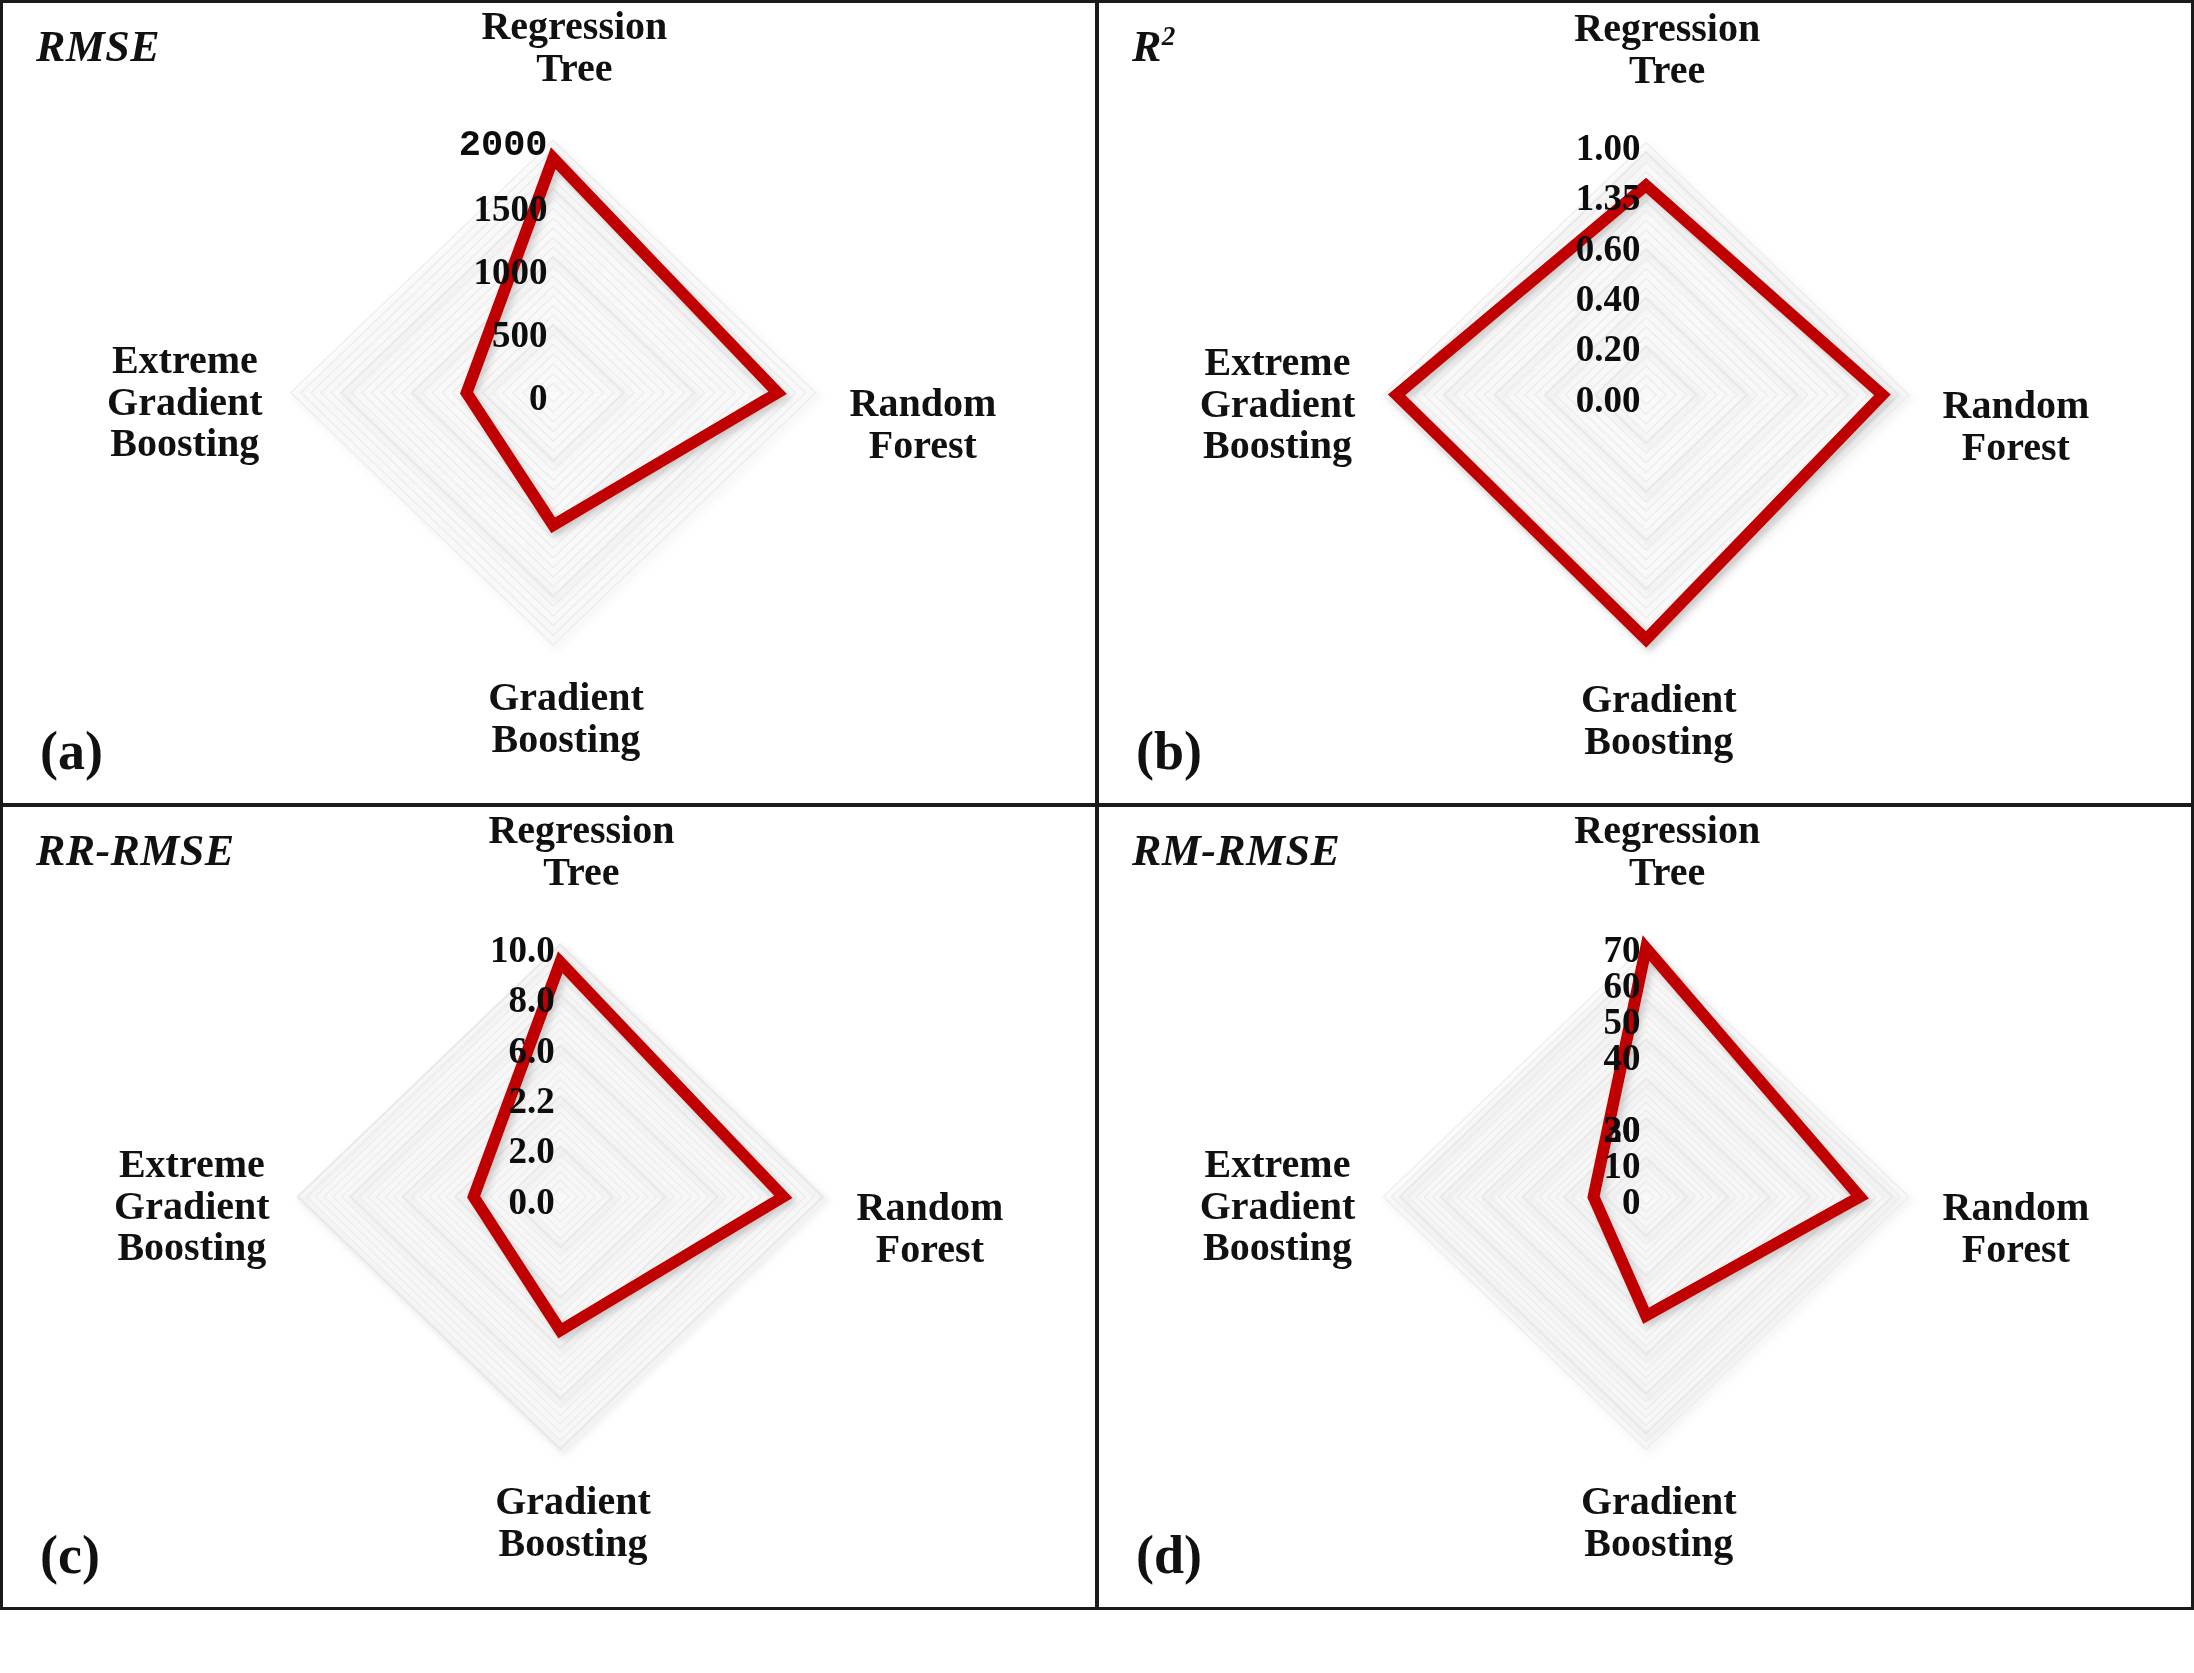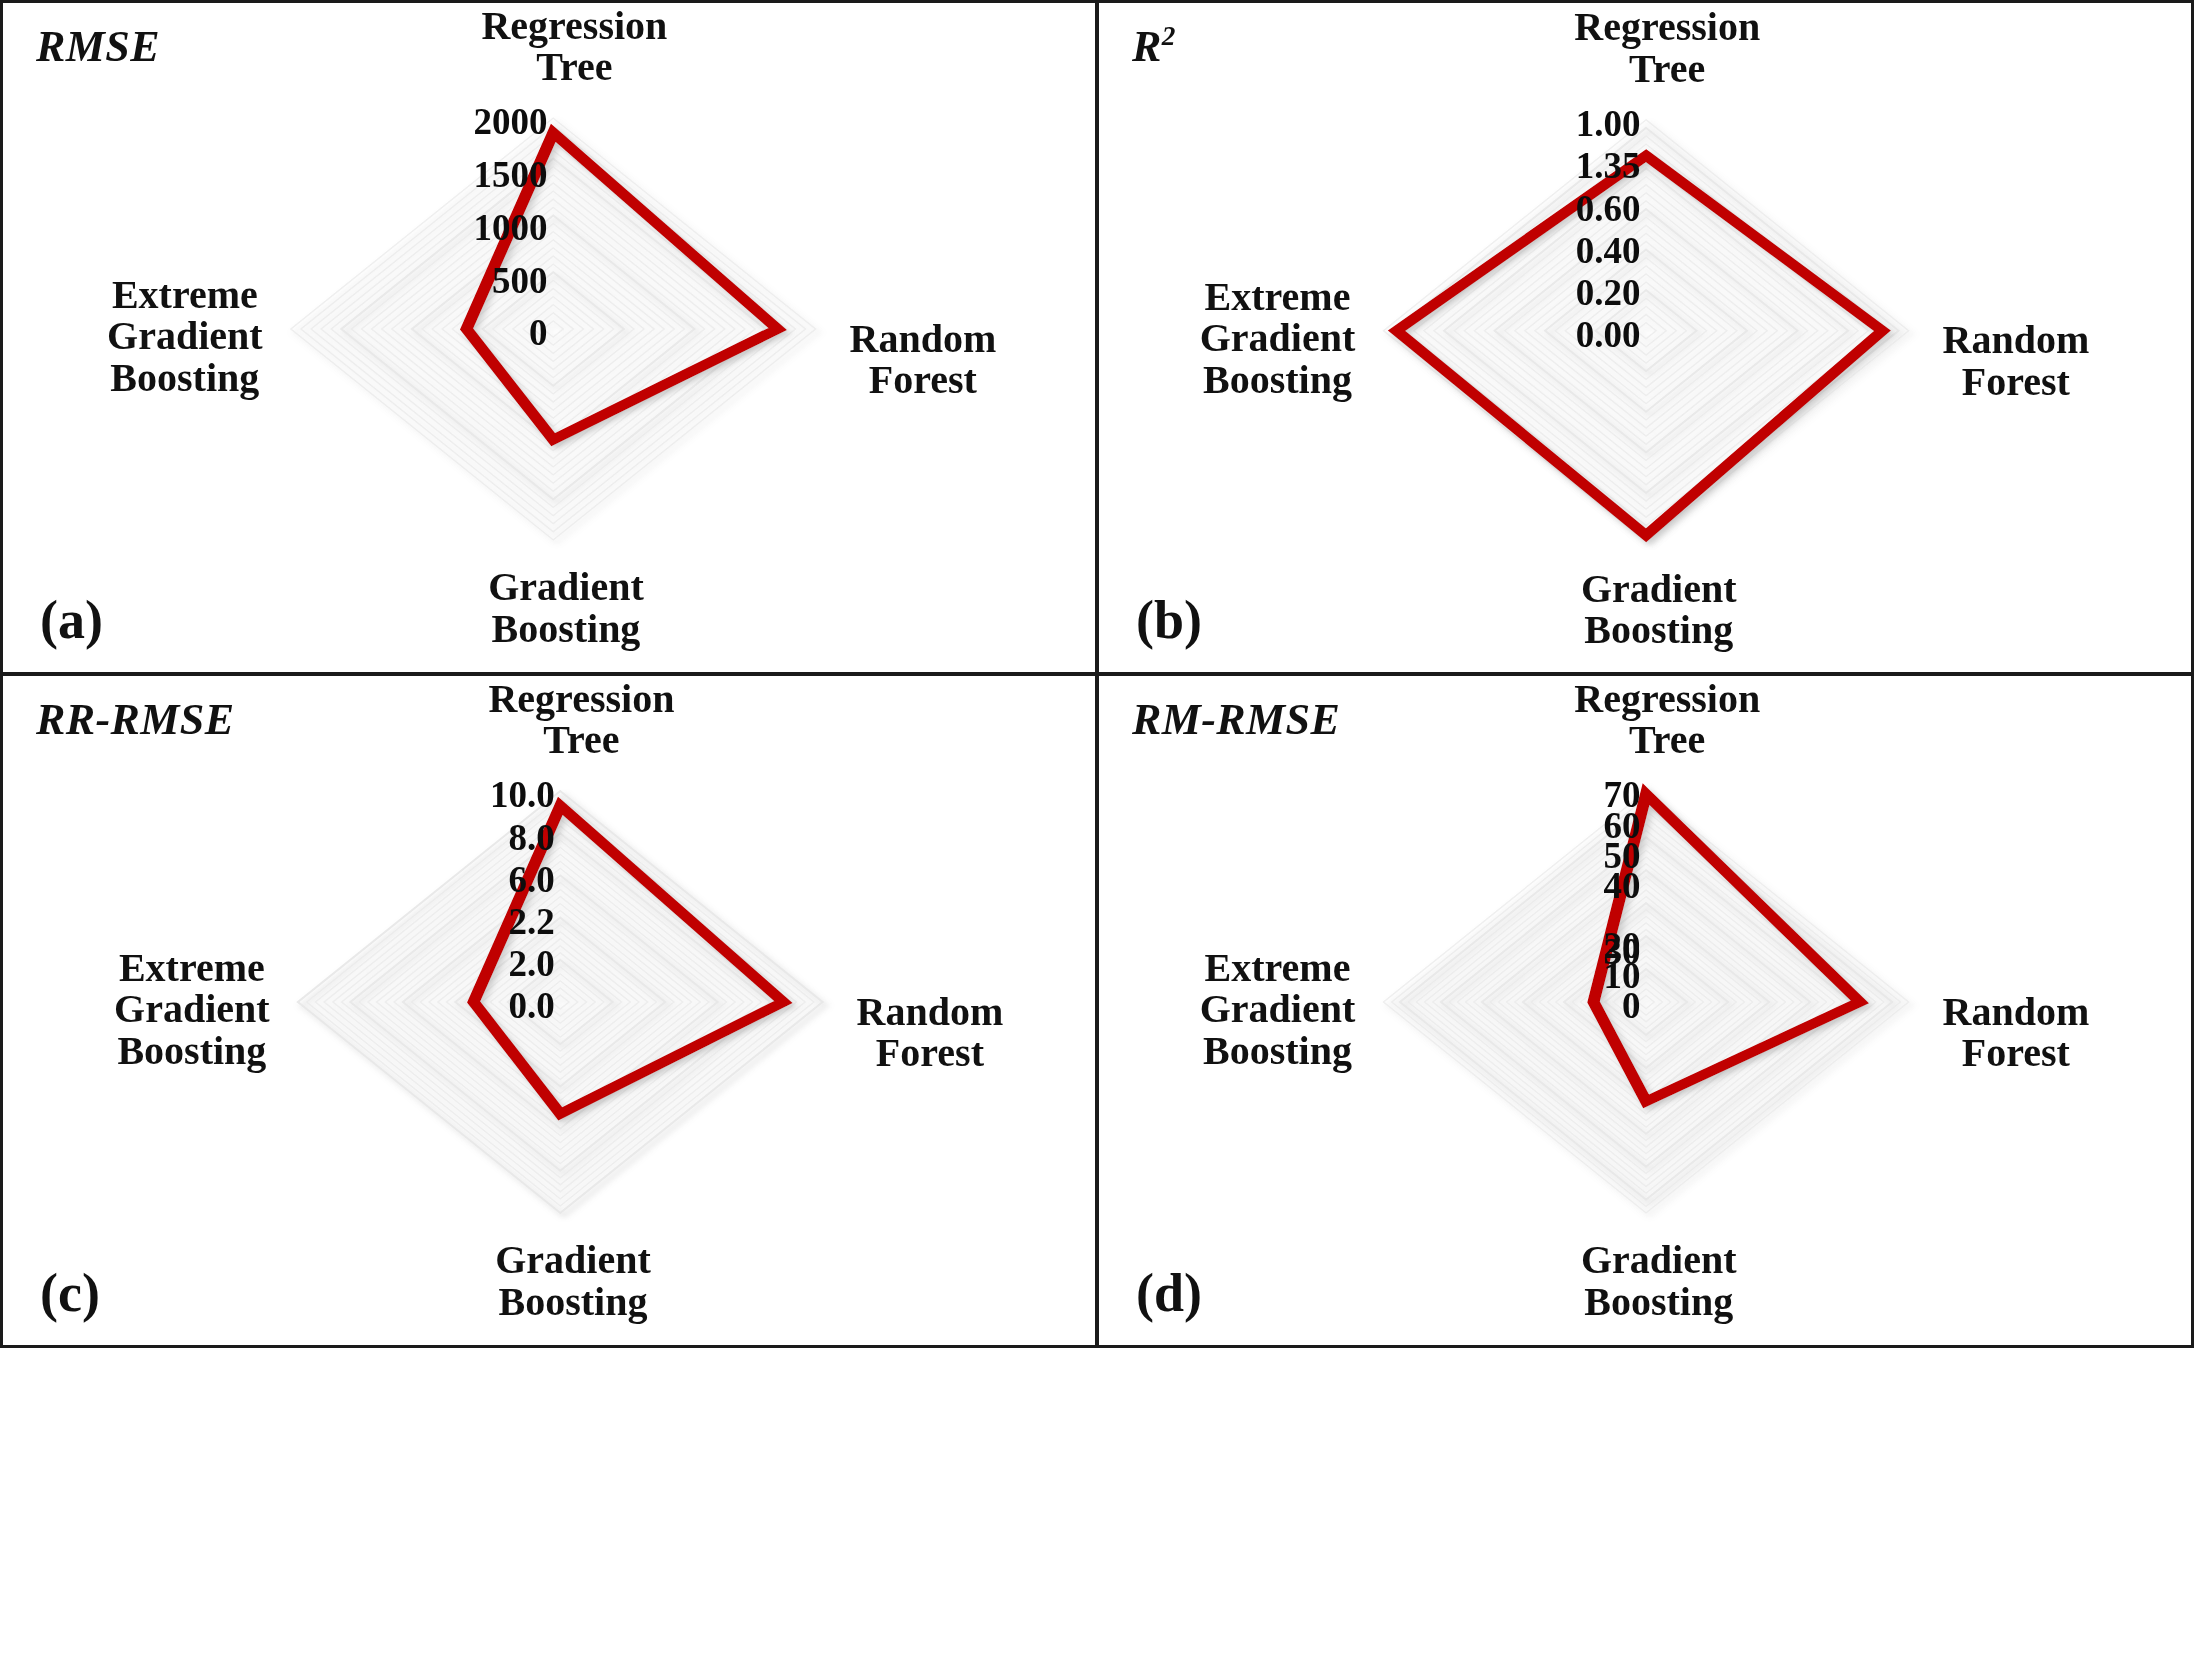--- a/index.html
+++ b/index.html
@@ -1,20 +1,20 @@
 <!DOCTYPE html>
 <html style="font-size:11.3px"><head>
 <meta charset="utf-8">
 <title>Radar charts of model performance metrics</title>
 <style>
   html,body{margin:0;padding:0;background:#ffffff;}
   body{font-family:"Liberation Serif", serif;}
   #figure{
     position:relative;
-    width:2194px;height:1348px;
+    width:2194px;height:1610px;
     background:#ffffff;
     box-sizing:border-box;
   }
   .grid2x2{
     position:absolute;inset:0;
     display:grid;
     grid-template-columns:1fr 1fr;
     grid-template-rows:1fr 1fr;
   }
   .panel{
@@ -131,21 +131,21 @@
           </svg>
       <div class="axis-label top" style="left: 52.3256%; top: 0.254237%;">Regression
 Tree</div>
           <div class="axis-label right" style="left: 77.5194%; top: 49.4068%;">Random
 Forest</div>
           <div class="axis-label bottom" style="left: 51.5504%; top: 84.1525%;">Gradient
 Boosting</div>
           <div class="axis-label left" style="left: 23.7726%; top: 49.7458%;">Extreme
 Gradient
 Boosting</div>
-          <div class="tick-label" style="left: 49.8708%; top: 17.7119%;">2000</div>
+          <div class="tick-label" style="left: 49.8708%; top: 17.7119%; font-family: Liberation Mono, monospace;">2000</div>
           <div class="tick-label" style="left: 49.8708%; top: 25.5932%;">1500</div>
           <div class="tick-label" style="left: 49.8708%; top: 33.4746%;">1000</div>
           <div class="tick-label" style="left: 49.8708%; top: 41.3559%;">500</div>
           <div class="tick-label" style="left: 49.8708%; top: 49.2373%;">0</div>
         </div>
       <div class="panel-letter">(a)</div>
     </div>
 
     <div class="panel p-b">
       <div class="metric-title">R<sup>2</sup></div>

